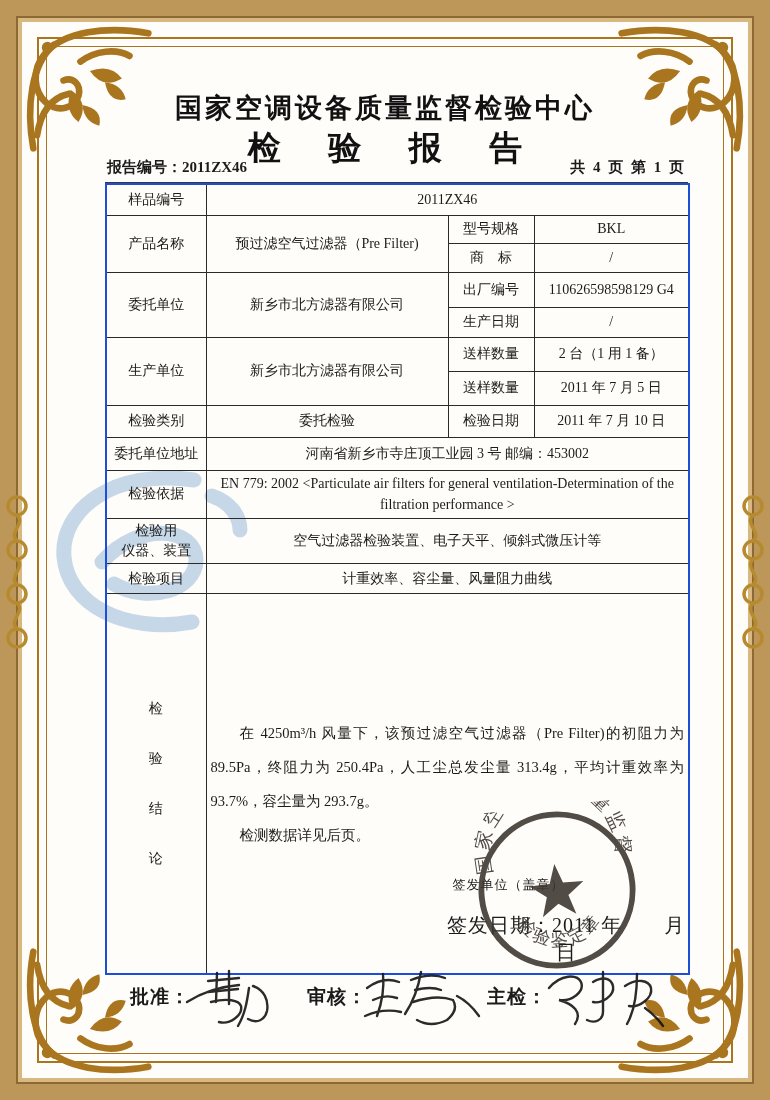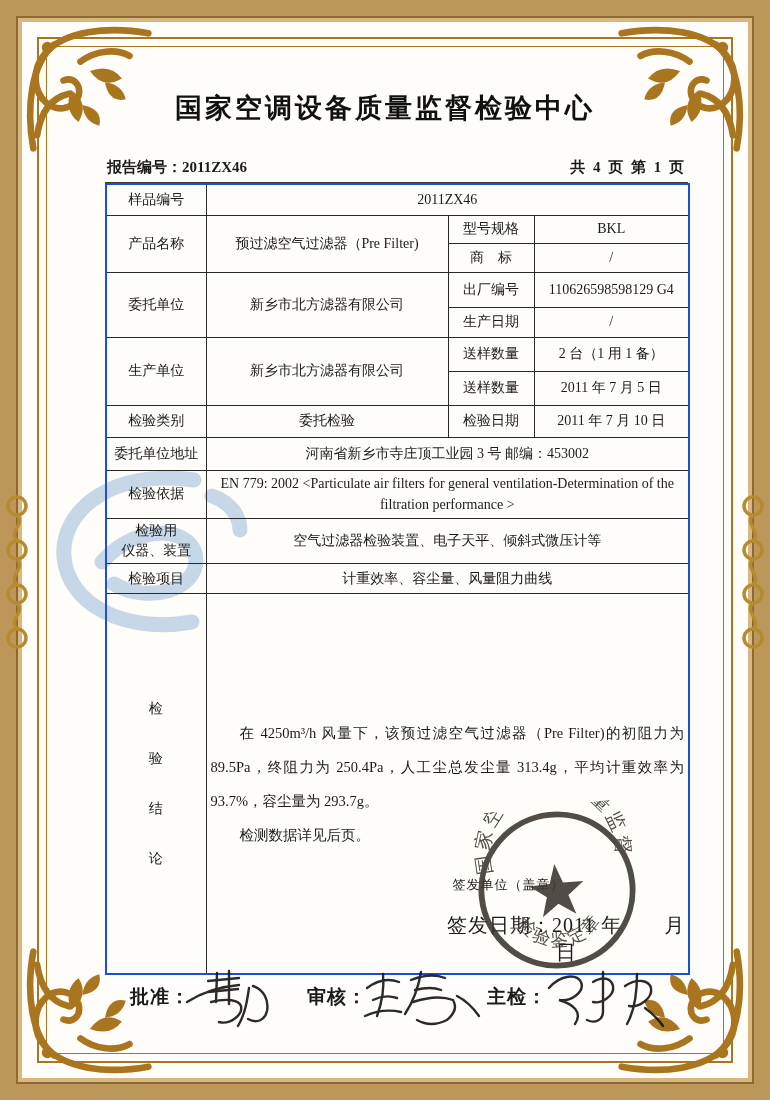--- a/index.html
+++ b/index.html
@@ -148,20 +148,21 @@
 
   <svg class="wm-logo" width="215" height="185" viewBox="0 0 215 185">
     <g stroke="#b9cfe4" fill="none" stroke-width="15" stroke-linecap="round">
       <path d="M150,18 C70,6 16,48 20,95 C24,142 80,172 148,160"></path>
       <path d="M58,100 C96,58 152,66 152,98 C152,128 104,142 70,122"></path>
       <path d="M168,34 C186,40 196,54 196,68"></path>
     </g>
   </svg>
 
   <div class="org-title">国家空调设备质量监督检验中心</div>
+  <div class="report-title">检 验 报 告</div>
   <div class="meta">
     <span class="no">报告编号：2011ZX46</span>
     <span class="pages">共 4 页 第 1 页</span>
   </div>
 
   <table class="info">
     <colgroup>
         <col style="width:100px">
         <col style="width:242px">
         <col style="width:86px">

